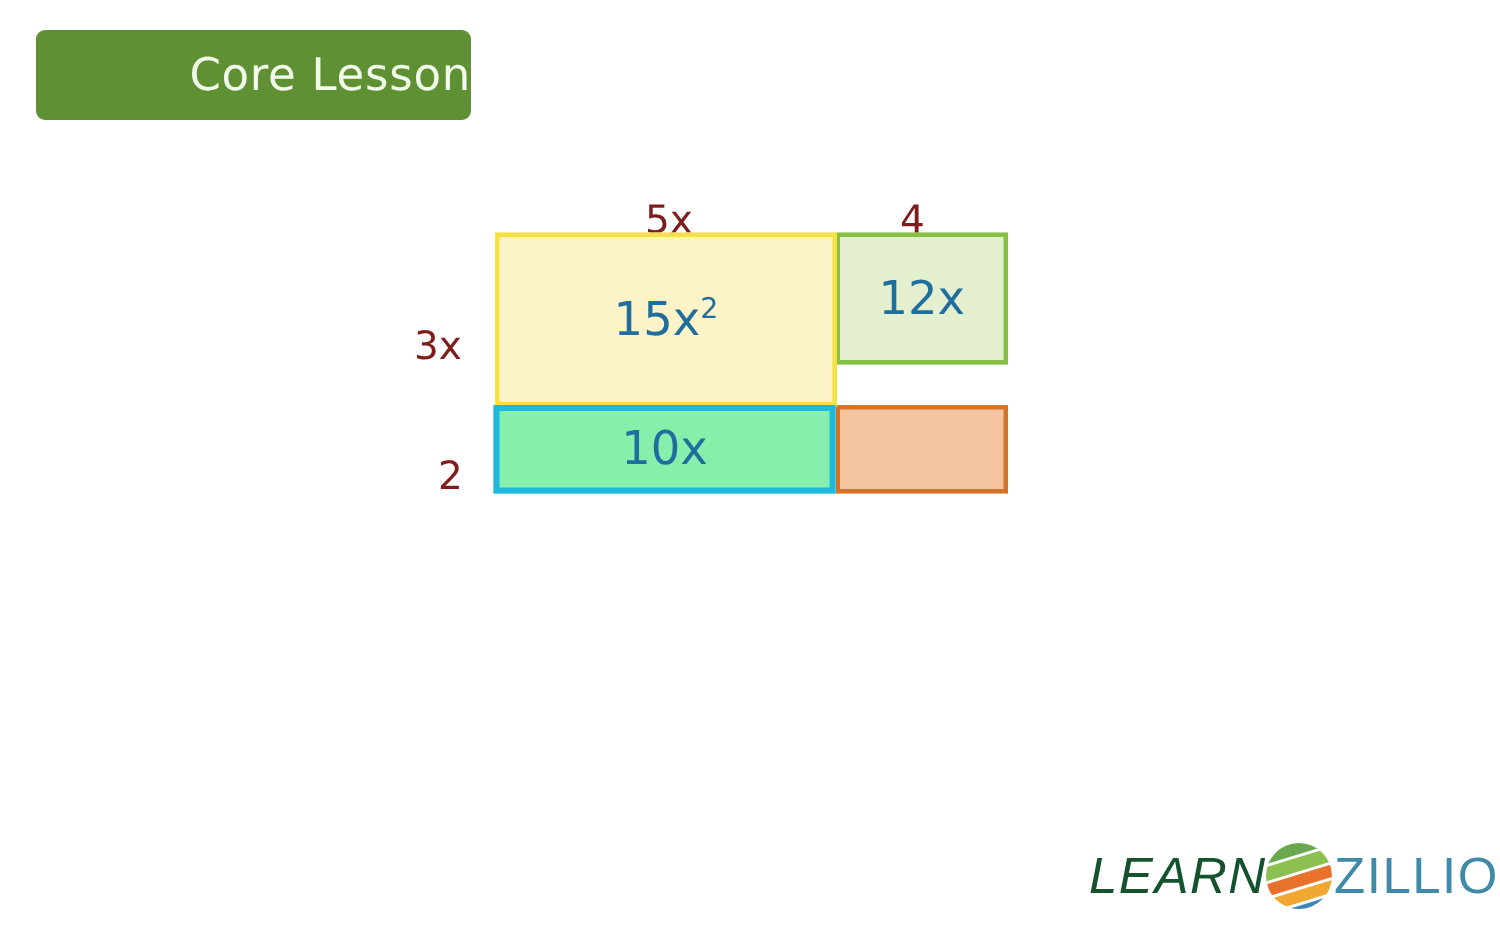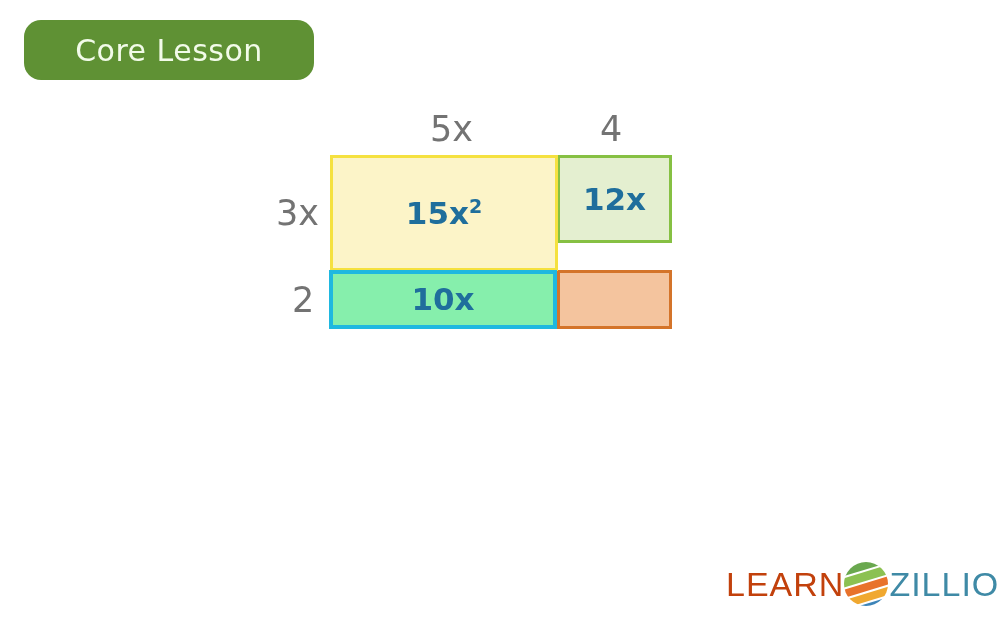--- a/index.html
+++ b/index.html
@@ -16,24 +16,24 @@
   }
 
   
   .badge {
     position: absolute;
     left: 24px;
     top: 20px;
     width: 290px;
     height: 60px;
     background: #5f9134;
-    border-radius: 17px;
+    border-radius: 6px;
     display: flex;
     align-items: center;
-    justify-content: center;
+    justify-content: flex-end;
   }
   .badge-label {
     color: #f2fbe9;
     font-family: "DejaVu Sans", sans-serif;
     font-size: 30px;
     font-weight: 400;
     letter-spacing: 0.5px;
   }
 
   
@@ -49,21 +49,21 @@
     position: absolute;
     box-sizing: border-box;
     display: flex;
     align-items: center;
     justify-content: center;
   }
   .cell-label {
     color: #1f6e9c;
     font-family: "DejaVu Sans", sans-serif;
     font-size: 31px;
-    font-weight: 700;
+    font-weight: 400;
     line-height: 1;
     white-space: nowrap;
   }
   .cell-label sup {
     font-size: 19px;
     vertical-align: super;
     line-height: 0;
   }
 
   
@@ -103,48 +103,50 @@
     width: 115px;
     height: 59px;
     background: #f4c49e;
     border: 3px solid #d4742a;
     z-index: 1;
   }
 
   
   .dim-label {
     position: absolute;
-    color: #737373;
-    font-family: "DejaVu Sans", sans-serif;
-    font-size: 35px;
+    color: #7f1d1d;
+    font-family: "DejaVu Sans", sans-serif;
+    font-size: 26px;
     font-weight: 400;
     line-height: 1;
     white-space: nowrap;
+    margin-top: 22px;
   }
   .dim-top-left  { left: 430px; top: 112px; }
   .dim-top-right { left: 600px; top: 112px; }
   .dim-side-top  { left: 276px; top: 196px; }
   .dim-side-bot  { left: 292px; top: 283px; }
 
   
   .logo {
     position: absolute;
     left: 726px;
     top: 558px;
     width: 258px;
     height: 52px;
     display: flex;
     align-items: center;
   }
   .logo-learn {
     font-family: "Liberation Sans", sans-serif;
     font-size: 34px;
     letter-spacing: 1px;
-    color: #c2410c;
-    line-height: 1;
+    color: #14532d;
+    line-height: 1;
+    font-style: italic;
   }
   .logo-globe {
     width: 52px;
     height: 52px;
     margin: 0 -3px 0 -4px;
     flex: 0 0 auto;
   }
   .logo-zillion {
     font-family: "Liberation Sans", sans-serif;
     font-size: 34px;

